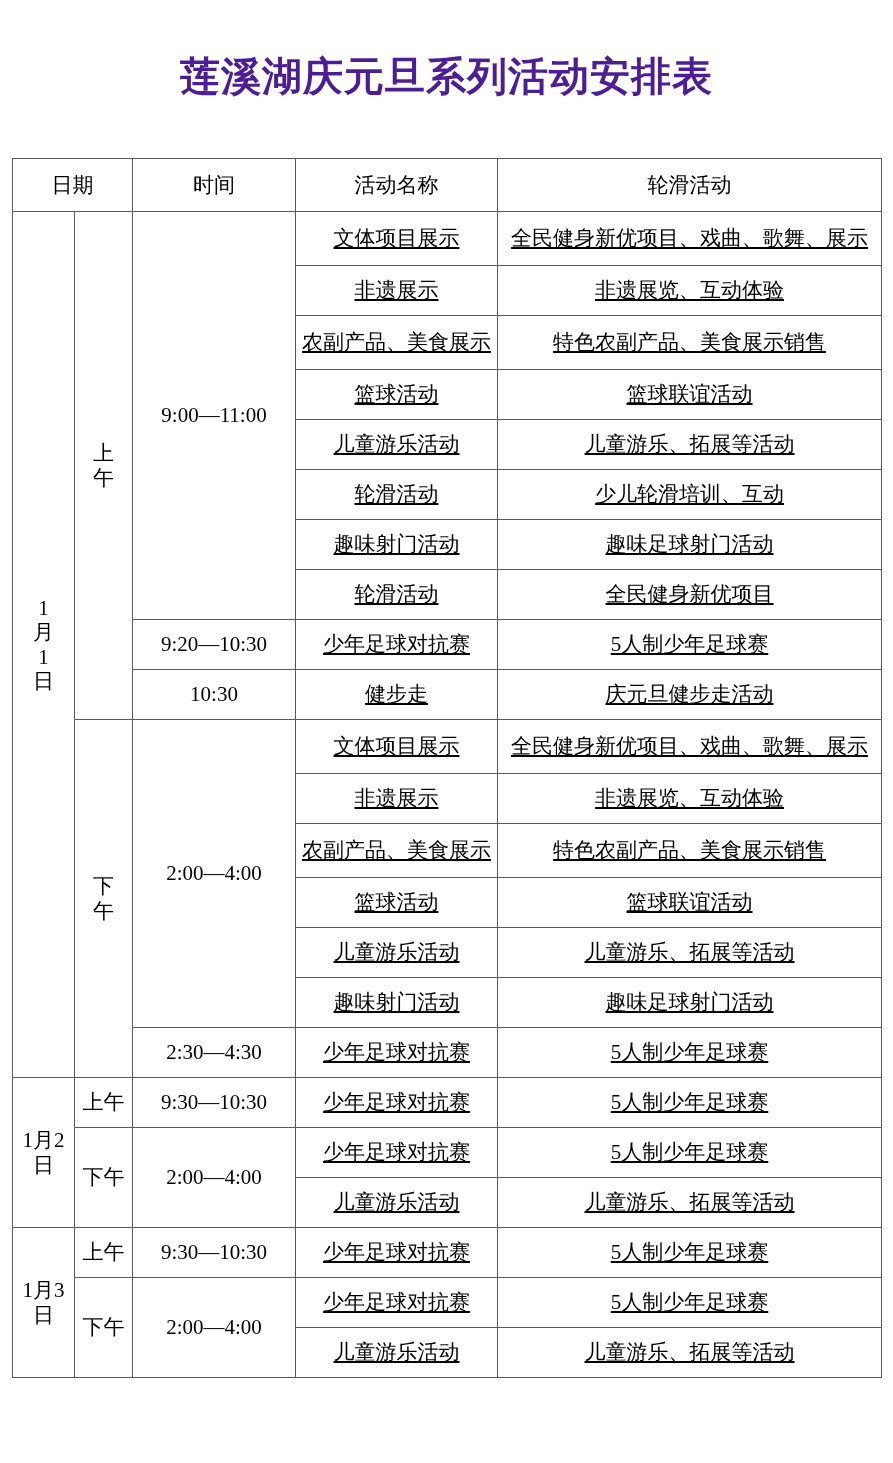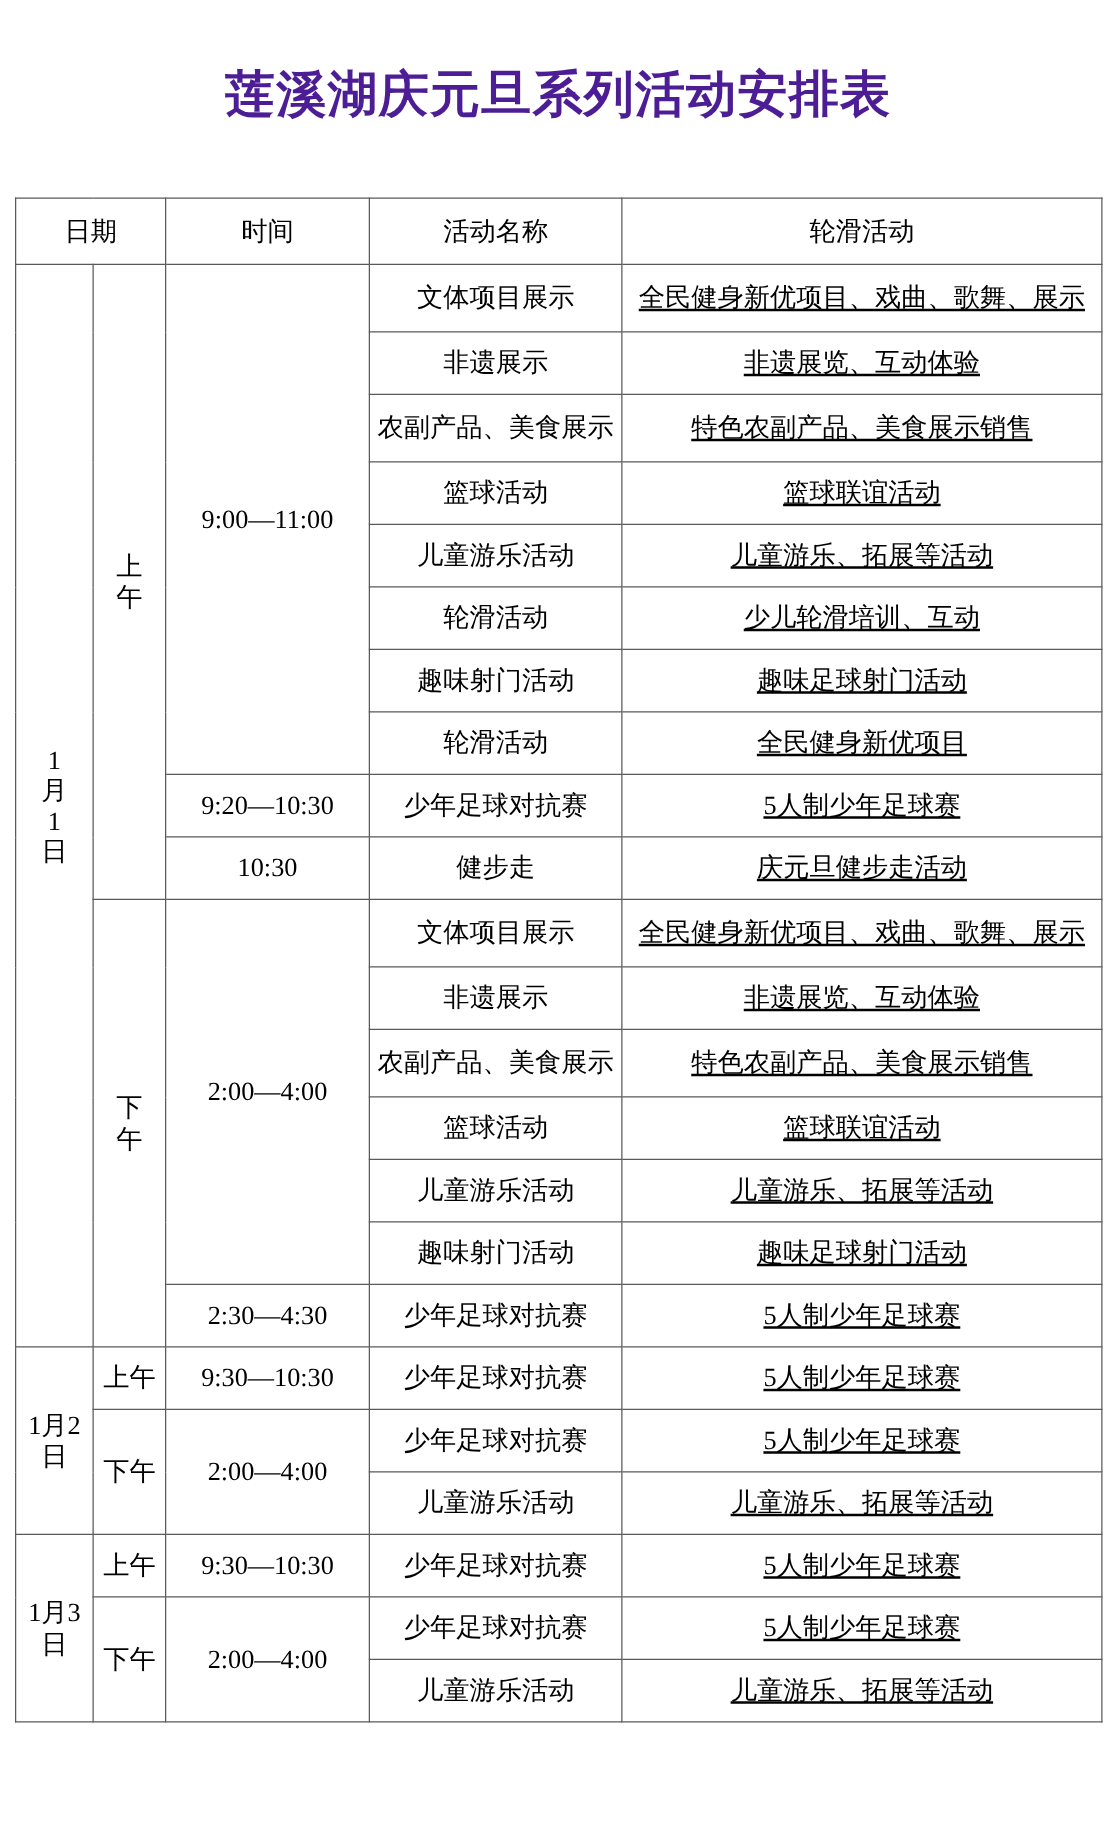--- a/index.html
+++ b/index.html
@@ -78,20 +78,21 @@
     white-space: pre-line;
   }
   td.time-cell {
     font-size: 21px;
     white-space: nowrap;
     margin-top: 28px;
   }
   td.name-cell {
     font-size: 21px;
     line-height: 1.15;
+    text-decoration: underline;
   }
   td.content-cell {
     font-size: 21px;
     line-height: 1.12;
     text-decoration: underline;
   }
   .r54 { height: 50px; }
   .r-tall { height: 54px; }
 </style>
 </head>

